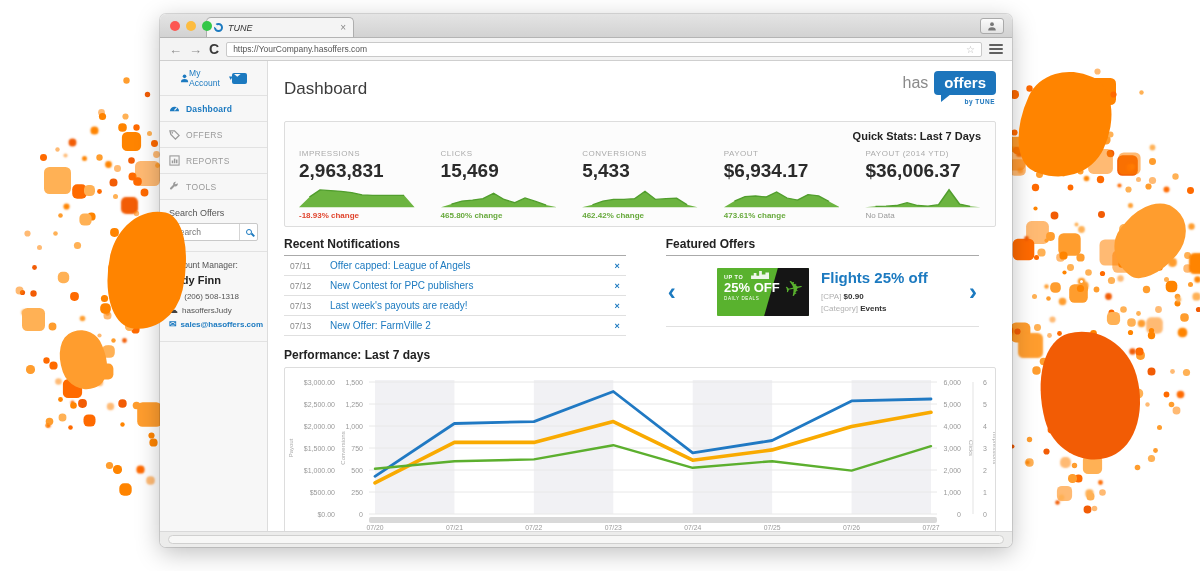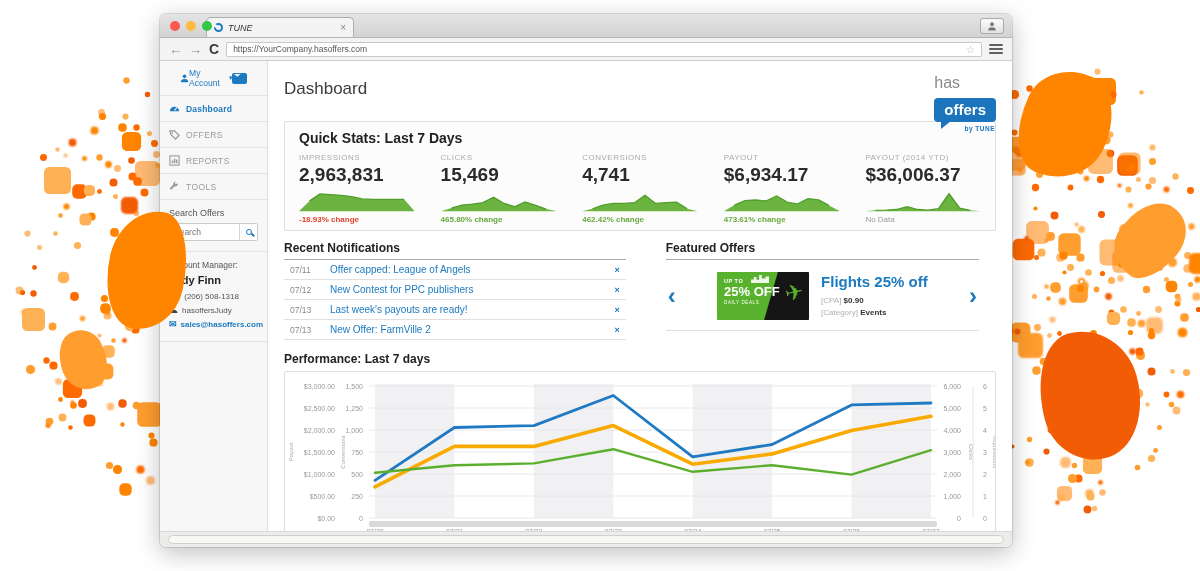--- a/index.html
+++ b/index.html
@@ -63,29 +63,29 @@
   .mgr-line { display:flex; align-items:center; gap:4px; font-size:8px; color:#555; margin-bottom:4px; }
   .mgr-line .g { color:#444; font-size:9px; }
   .mgr-line.email { color:#1c7ac0; font-weight:bold; }
   .side-links { padding:7px 9px; }
   .side-link { display:block; color:#1c7ac0; font-weight:bold; font-size:9px; margin-bottom:9px; }
 
   
   .main { flex:1; padding:10px 16px 0; background:#fff; min-width:0; }
   .main-header { display:flex; justify-content:space-between; align-items:flex-start; margin-bottom:8px; height:42px; }
   .page-title { font-size:17px; color:#3c3c3c; margin-top:8px; }
-  .logo { display:flex; align-items:flex-start; gap:6px; position:relative;flex-direction:column; }
+  .logo { display:flex; align-items:flex-start; gap:6px; position:relative; }
   .logo-has { font-size:16px; color:#8a8a8a; margin-top:3px; }
   .logo-box { background:#1c75bc; color:#fff; font-weight:bold; font-size:15px; padding:3px 10px 4px; border-radius:4px; position:relative; }
   .logo-box::after{ content:""; position:absolute; left:7px; bottom:-7px; width:0; height:0; border-top:8px solid #1c75bc; border-right:10px solid transparent; }
   .logo-byline { position:absolute; right:1px; bottom:-10px; font-size:6.5px; font-weight:bold; color:#1c75bc; letter-spacing:.5px; }
 
   .card { border:1px solid #ddd; border-radius:2px; background:#fcfcfc; }
   .qs-card { padding:8px 14px 6px; }
-  .qs-title { font-size:14px; font-weight:bold; color:#222; margin-bottom:7px; }
+  .qs-title { font-size:11px; font-weight:bold; color:#222; margin-bottom:7px;text-align:right; }
   .qs-row { display:flex; gap:26px; }
   .stat { flex:1; min-width:0; }
   .stat-label { font-size:8px; color:#ababab; letter-spacing:.5px; margin-bottom:2px; white-space:nowrap; }
   .stat-value { font-size:19px; font-weight:bold; color:#2b2b2b; margin-bottom:3px; white-space:nowrap; }
   .stat-spark { display:block; width:100%; height:24px; }
   .stat-change { font-size:8px; font-weight:bold; margin-top:2px; }
   .chg-negative{ color:#e0452e; } .chg-positive{ color:#67a93c; } .chg-none{ color:#9a9a9a; font-weight:normal; }
 
   .row2 { display:flex; margin-top:10px; gap:40px; }
   .col-notif { width:48%; }
@@ -261,21 +261,21 @@
                 <div class="stat-label">CLICKS</div>
                 <div class="stat-value">15,469</div>
                 <svg class="stat-spark" viewBox="0 0 100 26" preserveAspectRatio="none">
                   <polygon points="0.0,24.0 9.1,20.7 18.2,17.4 27.3,16.3 36.4,14.8 45.5,9.0 54.5,15.6 63.6,19.2 72.7,14.1 81.8,17.8 90.9,21.8 100.0,24.0" fill="#6cb440"></polygon>
                   <polyline points="9.1,20.7 18.2,17.4 27.3,16.3 36.4,14.8 45.5,9.0 54.5,15.6 63.6,19.2 72.7,14.1 81.8,17.8 90.9,21.8" fill="none" stroke="#519e2d" stroke-width="1.4"></polyline>
                 </svg>
                 <div class="stat-change chg-positive">465.80% change</div>
               </div>
               <div class="stat">
                 <div class="stat-label">CONVERSIONS</div>
-                <div class="stat-value">4,741</div>
+                <div class="stat-value">5,433</div>
                 <svg class="stat-spark" viewBox="0 0 100 26" preserveAspectRatio="none">
                   <polygon points="0.0,24.0 9.1,21.4 18.2,17.4 27.3,15.6 36.4,15.6 45.5,14.8 54.5,6.8 63.6,15.6 72.7,14.8 81.8,14.3 90.9,21.4 100.0,24.0" fill="#6cb440"></polygon>
                   <polyline points="9.1,21.4 18.2,17.4 27.3,15.6 36.4,15.6 45.5,14.8 54.5,6.8 63.6,15.6 72.7,14.8 81.8,14.3 90.9,21.4" fill="none" stroke="#519e2d" stroke-width="1.4"></polyline>
                 </svg>
                 <div class="stat-change chg-positive">462.42% change</div>
               </div>
               <div class="stat">
                 <div class="stat-label">PAYOUT</div>
                 <div class="stat-value">$6,934.17</div>
                 <svg class="stat-spark" viewBox="0 0 100 26" preserveAspectRatio="none">

